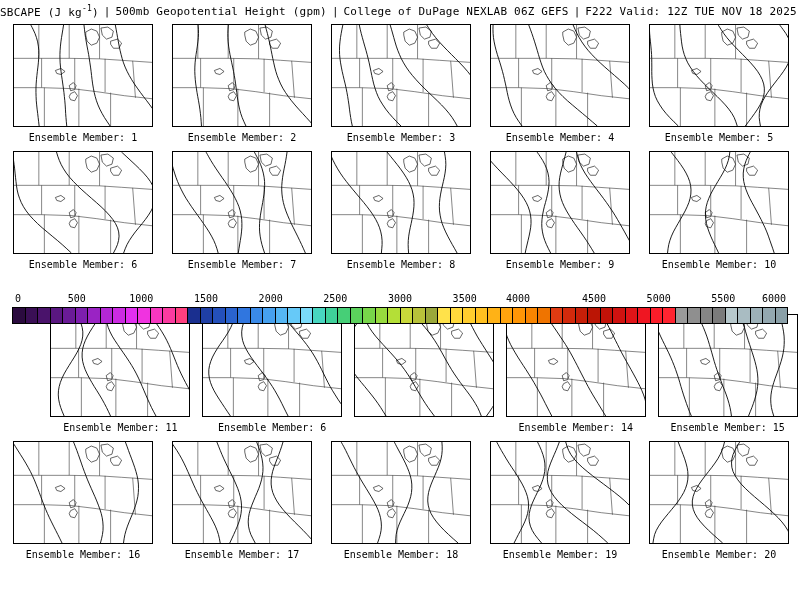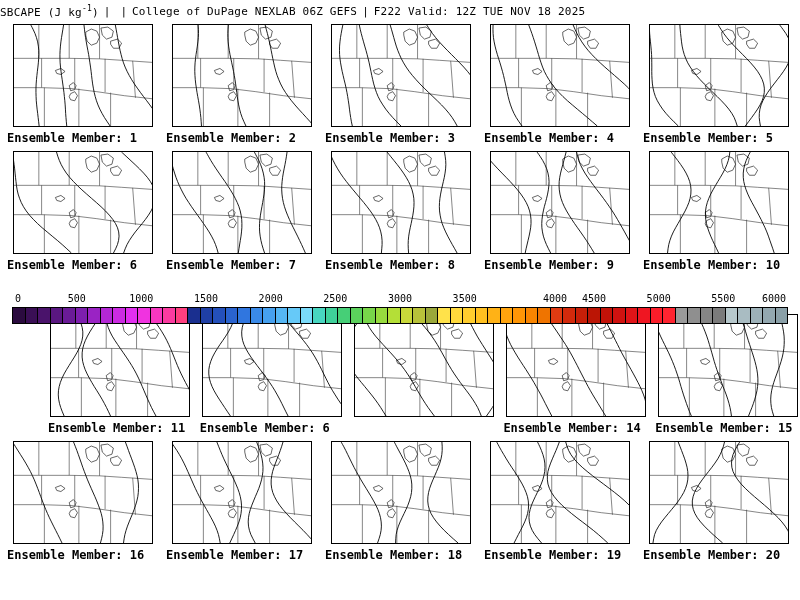--- a/index.html
+++ b/index.html
@@ -58,26 +58,26 @@
     width: 140px;
     height: 103px;
     border: 1px solid #000;
     box-sizing: border-box;
     background: #ffffff;
     position: relative;
     overflow: hidden;
     margin: 0 auto;
   }
   .panel .caption {
-    font-size: 12px;
+    text-align: center;
+    font-size: 10px;
     margin-top: 4px;
     height: 14px;
     line-height: 14px;
     white-space: nowrap;
-    font-weight: bold;
   }
   .mapbox svg { display:block; width:100%; height:100%; }
 
   
   #row1 { margin-top: 4px; }
   #row2 { margin-top: 6px; }
   #row3 { margin-top: 6px; padding-left: 41px; }
   #row4 { margin-top: 6px; }
 
   
@@ -117,20 +117,21 @@
     box-sizing: border-box;
   }
   #cb-bar .seg:last-child { border-right: none; }
 </style>
 </head>
 <body>
 
 <div id="header">
   <span class="htext"><span>SBCAPE (J kg</span><span class="sup">-1</span><span>)</span></span>
   <span class="sep">|</span>
+  <span class="htext">500mb Geopotential Height (gpm)</span>
   <span class="sep">|</span>
   <span class="htext">College of DuPage NEXLAB 06Z GEFS</span>
   <span class="sep">|</span>
   <span class="htext">F222 Valid: 12Z TUE NOV 18 2025</span>
 </div>
 
 <div id="grid">
 
   <div class="panel-row" id="row1">
     <div class="panel">
@@ -840,21 +841,21 @@
 <div id="colorbar-wrap">
   <div id="cb-labels">
       <span style="left: 6px;">0</span>
       <span style="left: 64.6667px;">500</span>
       <span style="left: 129.333px;">1000</span>
       <span style="left: 194px;">1500</span>
       <span style="left: 258.667px;">2000</span>
       <span style="left: 323.333px;">2500</span>
       <span style="left: 388px;">3000</span>
       <span style="left: 452.667px;">3500</span>
-      <span style="left: 543px;">4000</span>
+      <span style="left: 506px;">4000</span>
       <span style="left: 582px;">4500</span>
       <span style="left: 646.667px;">5000</span>
       <span style="left: 711.333px;">5500</span>
       <span style="left: 762px;">6000</span>
     </div>
   <div id="cb-bar">
       <div class="seg" style="background: rgb(43, 11, 63);"></div>
       <div class="seg" style="background: rgb(58, 15, 85);"></div>
       <div class="seg" style="background: rgb(74, 19, 107);"></div>
       <div class="seg" style="background: rgb(90, 23, 129);"></div>

